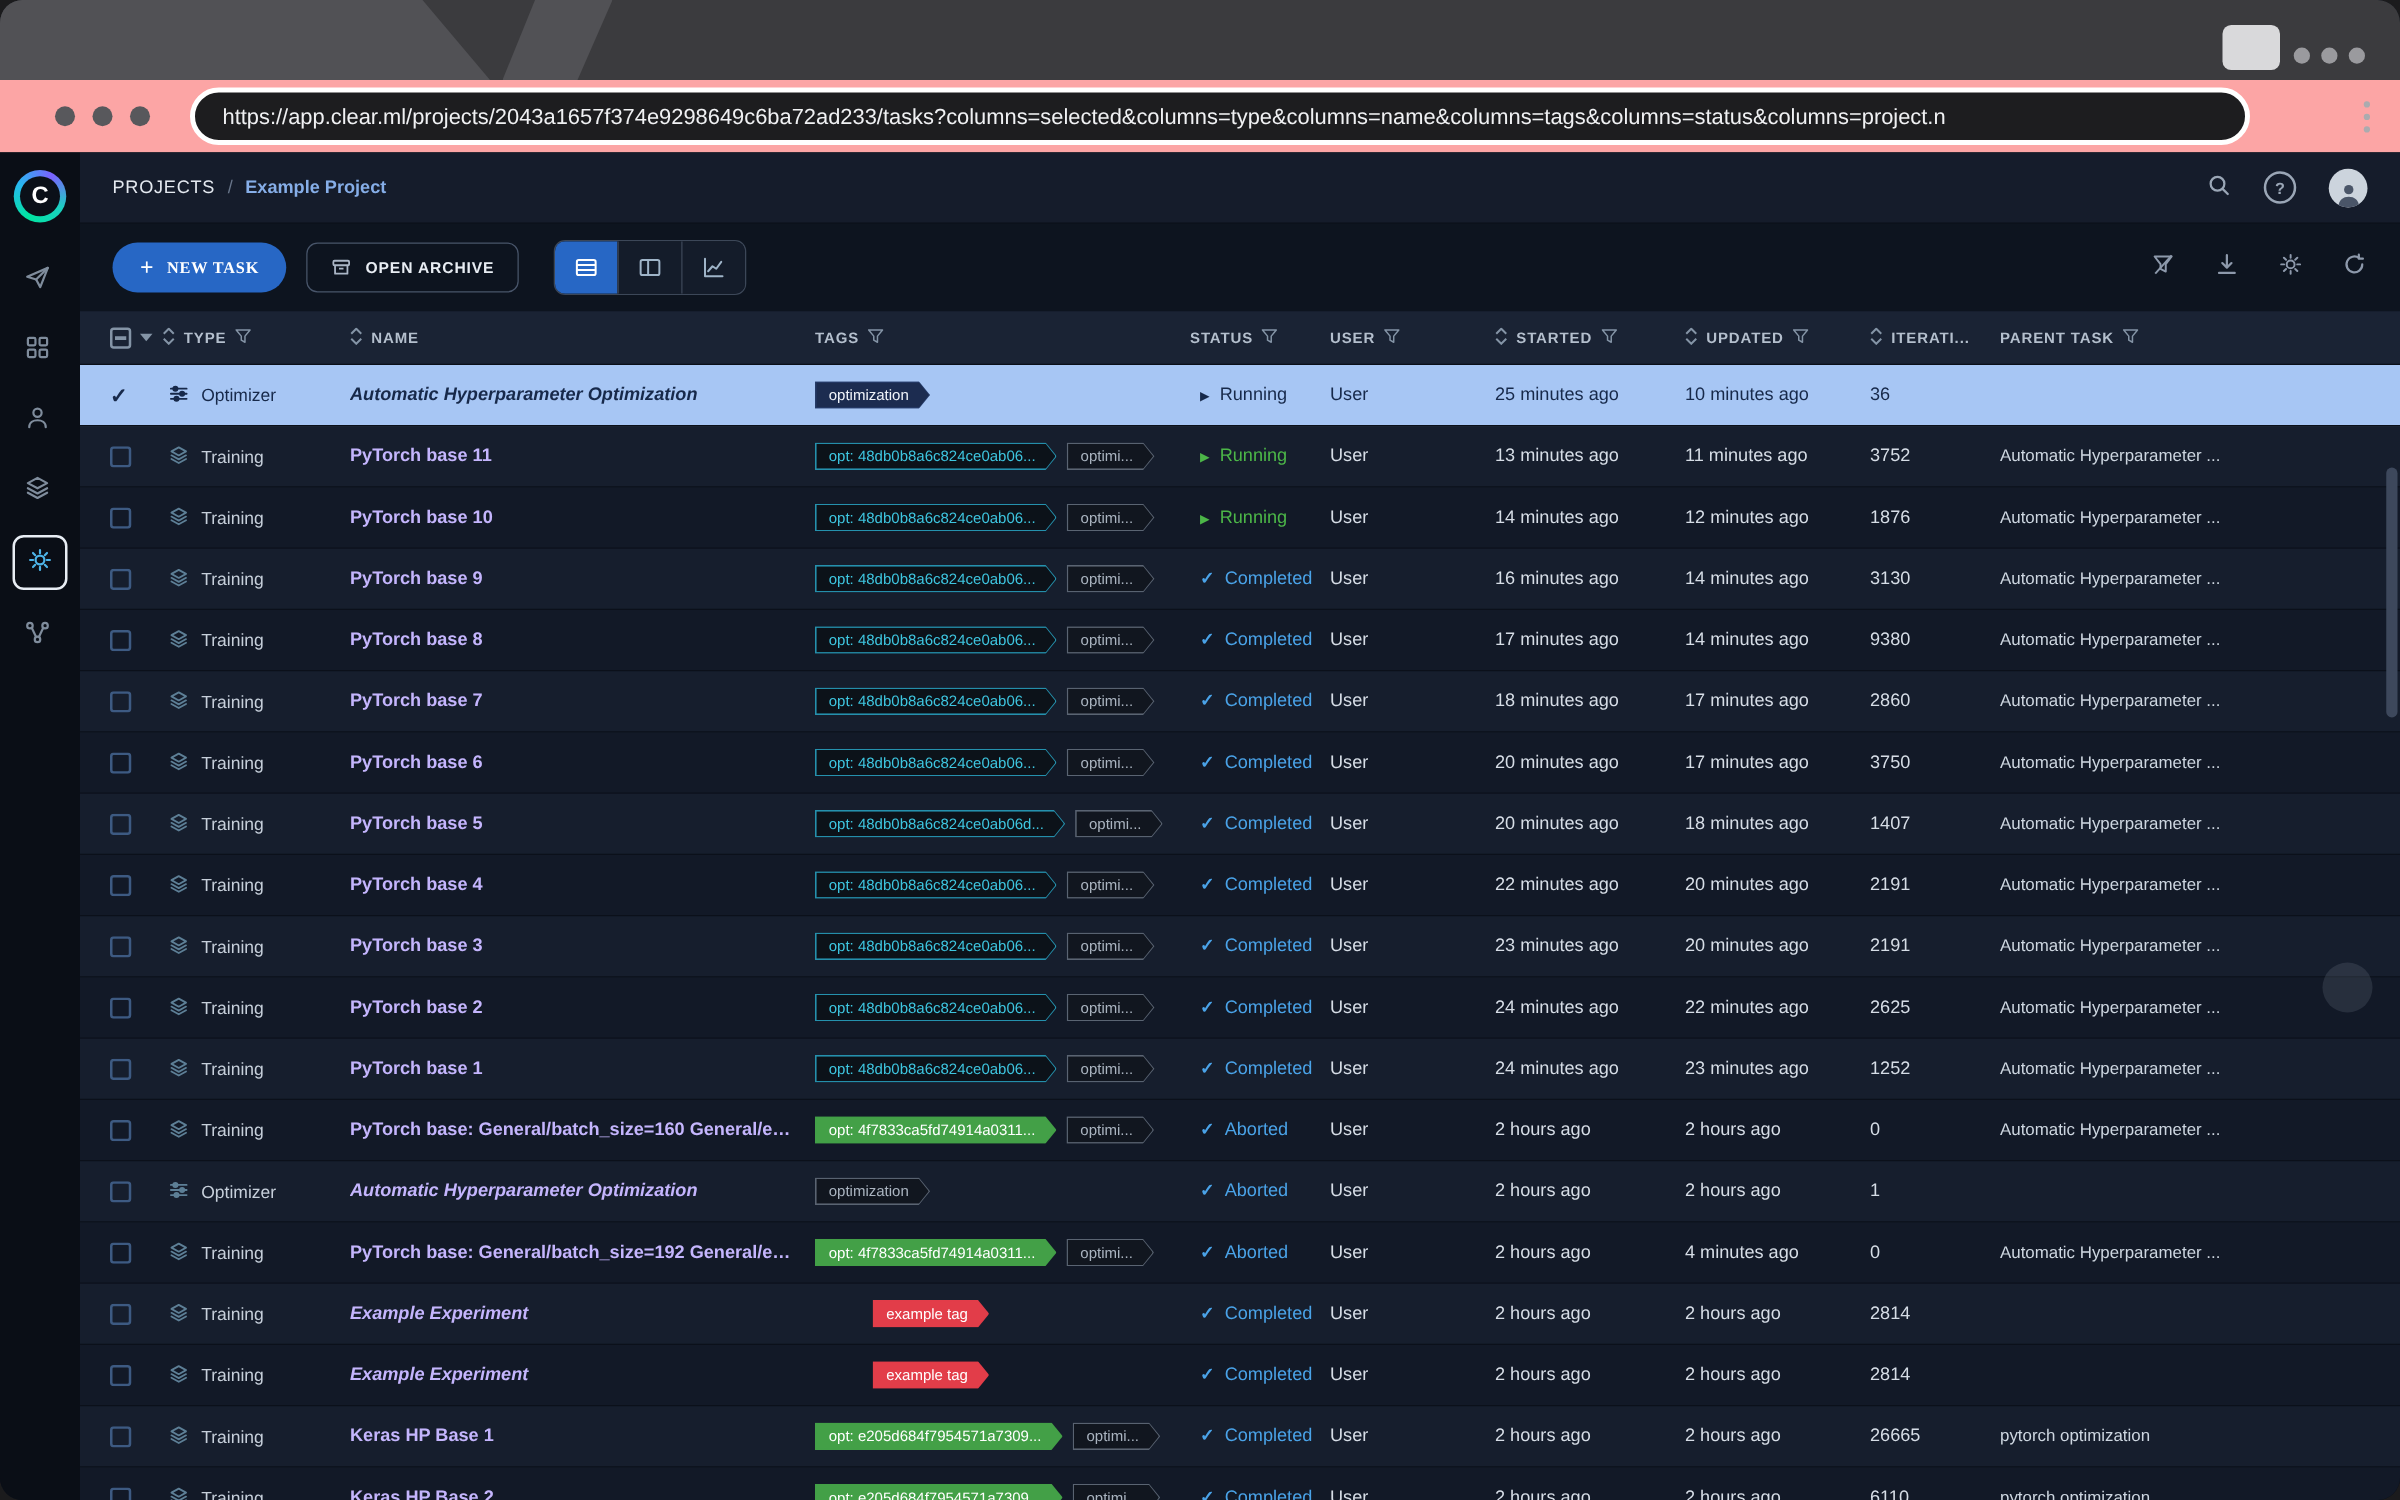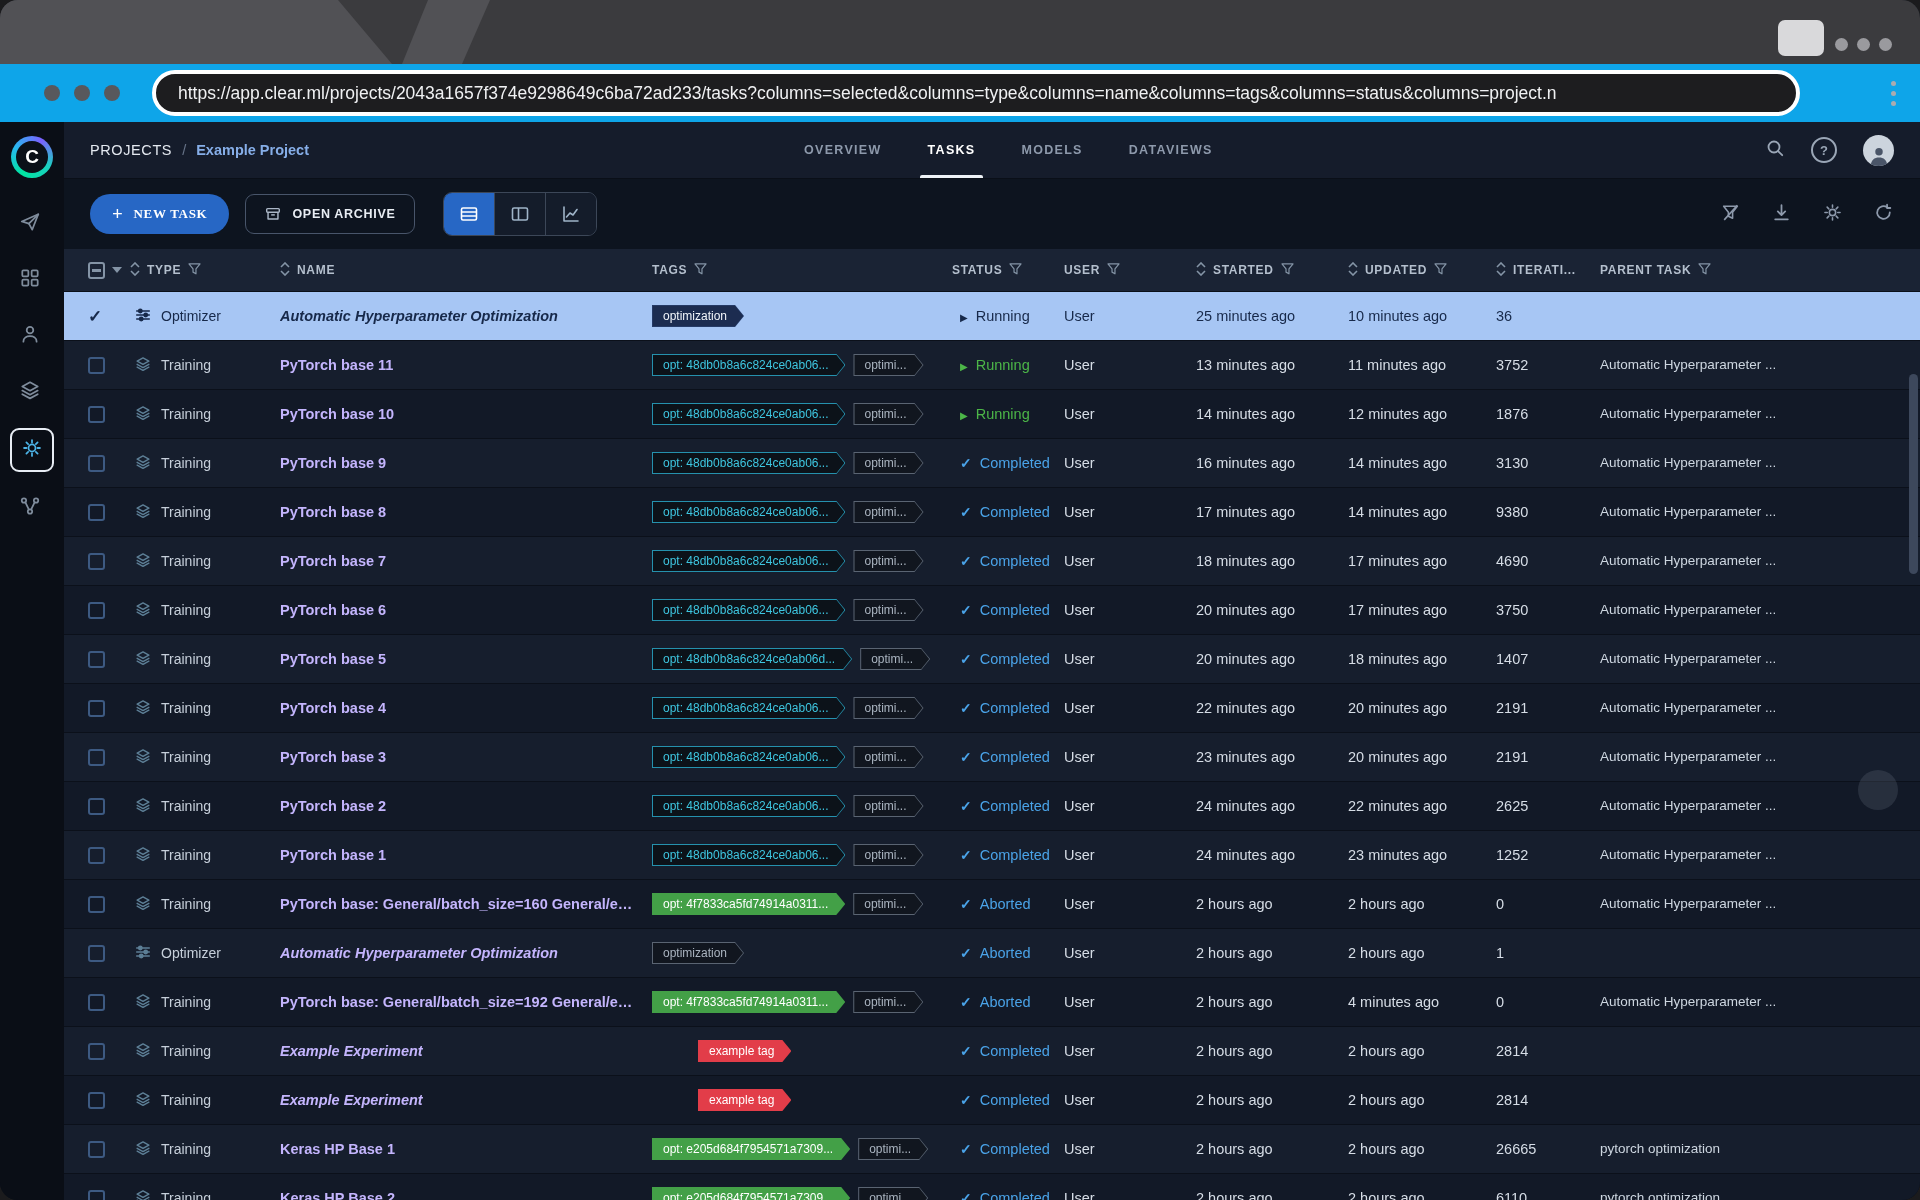--- a/index.html
+++ b/index.html
@@ -6,21 +6,21 @@
   body{width:1920px;height:1200px;overflow:hidden;font-family:"Liberation Sans",sans-serif;-webkit-font-smoothing:antialiased;}
   .screen{position:relative;width:1920px;height:1200px;background:#0d131d;border-radius:18px;overflow:hidden;}
 
   
   .chrome-tabs{position:relative;height:64px;background:#3b3b3e;overflow:hidden;}
   .tab-shape-big{position:absolute;left:0;top:0;width:392px;height:64px;background:#515155;clip-path:polygon(0 0,338px 0,392px 100%,0 100%);}
   .tab-shape-small{position:absolute;left:402px;top:0;width:88px;height:64px;background:#515155;clip-path:polygon(26px 0,88px 0,60px 100%,0 100%);}
   .win-square{position:absolute;right:96px;top:20px;width:46px;height:36px;background:#d9d9db;border-radius:7px;}
   .win-dots{position:absolute;right:28px;top:38px;display:flex;gap:9px;}
   .win-dots i{width:13px;height:13px;border-radius:50%;background:#9a9a9e;}
-  .chrome-bar{position:relative;height:58px;background:#0ea5e9;display:flex;align-items:center;}
+  .chrome-bar{position:relative;height:58px;background:#fca5a5;display:flex;align-items:center;}
   .traffic{display:flex;gap:14px;margin-left:44px;}
   .traffic i{width:16px;height:16px;border-radius:50%;background:#58585c;}
   .url-pill{margin-left:32px;width:1648px;height:46px;box-sizing:border-box;border:4px solid #ffffff;border-radius:27px;background:#1d1d1f;display:flex;align-items:center;padding:0 22px;overflow:hidden;}
   .url-text{color:#f0f1f3;font-size:17.5px;white-space:nowrap;overflow:hidden;}
   .menu-dots{margin-left:auto;margin-right:24px;display:flex;flex-direction:column;gap:5px;}
   .menu-dots i{width:5px;height:5px;border-radius:50%;background:#ababaf;}
 
   
   .app{position:absolute;top:122px;left:0;right:0;bottom:0;display:flex;background:#0d131d;}
   .sidebar{width:64px;background:#0a0e16;display:flex;flex-direction:column;align-items:center;flex:none;padding-top:14px;}
@@ -195,26 +195,20 @@
     </aside>
 
     <div class="main">
 
       <header class="app-header">
         <div class="crumb">
           <span class="root">PROJECTS</span>
           <span class="sep">/</span>
           <span class="proj">Example Project</span>
         </div>
-        <nav class="tabs" id="nav-tabs">
-            <div class="tab">OVERVIEW</div>
-            <div class="tab active">TASKS</div>
-            <div class="tab">MODELS</div>
-            <div class="tab">DATAVIEWS</div>
-          </nav>
         <div class="hdr-icons">
           <span><svg viewBox="0 0 20 20" fill="none" stroke="currentColor" stroke-width="1.8" stroke-linecap="round">
                 <circle cx="9" cy="9" r="5.5"></circle>
                 <path d="M13.3 13.3 L17.2 17.2"></path>
               </svg></span>
           <span class="help-circ">?</span>
           <span class="avatar">
               <svg viewBox="0 0 20 20" fill="currentColor">
                 <circle cx="10" cy="7" r="3.4"></circle>
                 <path d="M2.5 20 C2.5 14.5 6 12.2 10 12.2 C14 12.2 17.5 14.5 17.5 20 Z"></path>
@@ -585,21 +579,21 @@
             <div class="cell c-user">
               <span>User</span>
             </div>
             <div class="cell c-started">
               <span>18 minutes ago</span>
             </div>
             <div class="cell c-updated">
               <span>17 minutes ago</span>
             </div>
             <div class="cell c-iter">
-              <span>4690</span>
+              <span>2860</span>
             </div>
             <div class="c-parent">Automatic Hyperparameter ...</div>
           </div>
           <div class="row grid">
             <div class="cell c-sel">
               <span class="checkbox"></span>
             </div>
             <div class="cell c-type">
               <span><svg viewBox="0 0 20 20" width="18" height="18" fill="none" stroke="currentColor" stroke-width="1.6" stroke-linecap="round" stroke-linejoin="round">
                   <path d="M10 3.2 L16.5 6.8 L10 10.4 L3.5 6.8 Z"></path>

